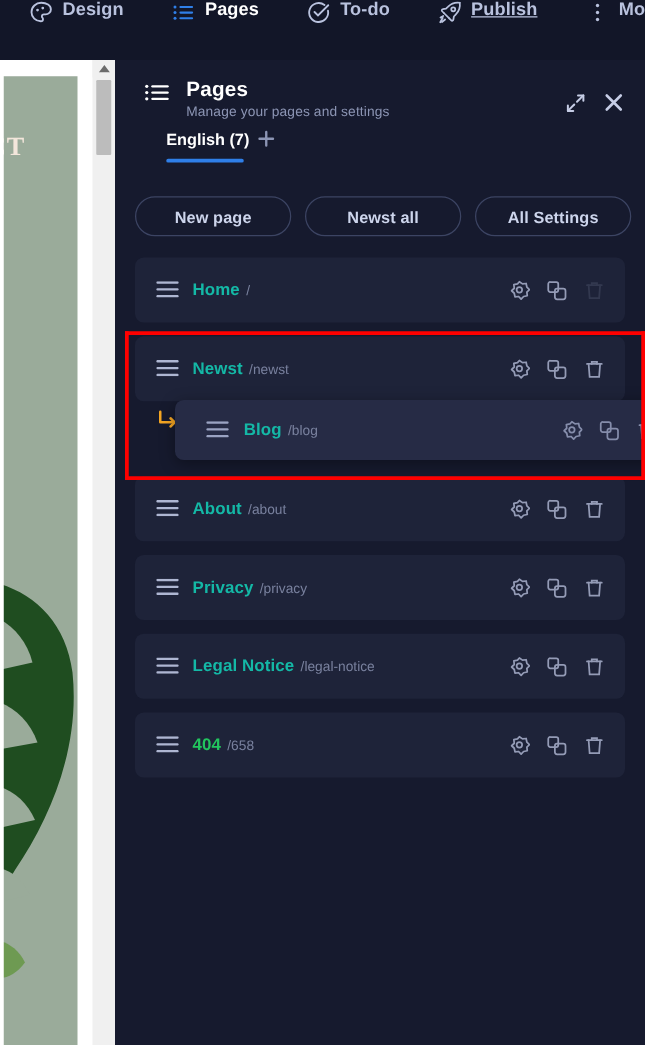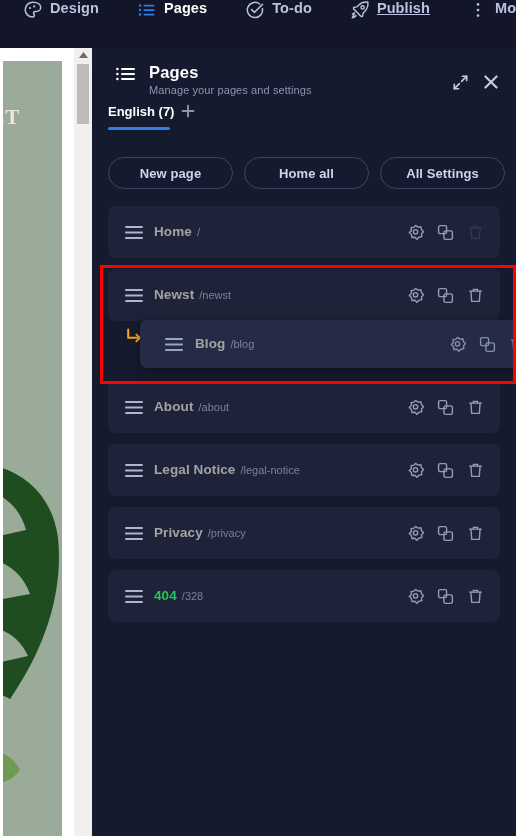--- a/index.html
+++ b/index.html
@@ -76,21 +76,21 @@
     position: absolute; left: 57px; top: 15px;
     color: #ffffff; font-size: 16.5px; font-weight: bold; letter-spacing: .2px;
   }
   .ph-sub {
     position: absolute; left: 57px; top: 36px;
     color: #8c95b4; font-size: 11px; letter-spacing: .1px;
   }
   .ph-expand { position: absolute; right: 47px; top: 26px; width: 17px; height: 17px; cursor: pointer; }
   .ph-close  { position: absolute; right: 16px; top: 25px; width: 18px; height: 18px; cursor: pointer; }
 
-  .lang-row { position: relative; height: 38px; }
+  .lang-row { position: relative; height: 38px; margin-left: 25px; }
   .lang-tab {
     position: absolute; left: 16px; top: 0;
     color: #ffffff; font-size: 13px; font-weight: bold;
     padding-bottom: 8px; cursor: pointer;
   }
   .lang-underline {
     position: absolute; left: 16px; top: 23px; width: 62px; height: 2.5px;
     background: #2f7fe8; border-radius: 2px;
   }
   .lang-add {
@@ -119,21 +119,21 @@
     margin-bottom: 11px;
     display: flex; align-items: center;
     cursor: pointer;
   }
   .prow .grip { position: absolute; left: 17px; top: 19px; width: 18px; height: 13px; }
   .prow .pname {
     position: absolute; left: 46px; top: 0; height: 52px;
     display: flex; align-items: baseline; gap: 5px;
     line-height: 52px;
   }
-  .pt { color: #a3a3a3; font-size: 13.5px; font-weight: bold; letter-spacing: .1px; }
+  .pt { color: #14b8a6; font-size: 13.5px; font-weight: bold; letter-spacing: .1px; }
   .pt.is-err { color: #22c55e; }
   .ps { color: #79819e; font-size: 11px; }
   .pacts {
     position: absolute; right: 16px; top: 0; height: 52px;
     display: flex; align-items: center; gap: 13px;
   }
   .iact { width: 17px; height: 17px; cursor: pointer; opacity: .82; }
   .iact.is-disabled { opacity: .14; cursor: default; }
 
   
@@ -291,21 +291,21 @@
       <div class="lang-underline"></div>
       <span class="lang-add">
         <svg width="20" height="20" viewBox="0 0 20 20" fill="none" stroke="#8c95b4" stroke-width="1.9" stroke-linecap="round">
           <path d="M10 4.6v10.8M4.6 10h10.8"></path>
         </svg>
       </span>
     </div>
 
     <div class="btn-row">
       <button class="pill">New page</button>
-      <button class="pill">Home all</button>
+      <button class="pill">Newst all</button>
       <button class="pill">All Settings</button>
     </div>
 
     <div class="list">
 
       <div class="prow">
         <span class="grip">
           <svg width="18" height="13" viewBox="0 0 18 13">
               <rect y="0" width="18" height="1.9" rx=".95" fill="#aeb6d2"></rect>
               <rect y="5.5" width="18" height="1.9" rx=".95" fill="#aeb6d2"></rect>
@@ -455,22 +455,22 @@
 
       <div class="prow">
         <span class="grip">
           <svg width="18" height="13" viewBox="0 0 18 13">
               <rect y="0" width="18" height="1.9" rx=".95" fill="#aeb6d2"></rect>
               <rect y="5.5" width="18" height="1.9" rx=".95" fill="#aeb6d2"></rect>
               <rect y="11" width="18" height="1.9" rx=".95" fill="#aeb6d2"></rect>
             </svg>
         </span>
         <span class="pname">
-          <span class="pt">Legal Notice</span>
-          <span class="ps">/legal-notice</span>
+          <span class="pt">Privacy</span>
+          <span class="ps">/privacy</span>
         </span>
         <span class="pacts">
           <span class="iact">
             <svg width="17" height="17" viewBox="0 0 17 17" fill="none" stroke="#aeb6d2" stroke-width="1.4" stroke-linejoin="round">
                 <path d="M8.5 1.4 11 3.1l2.9-.3.6 2.9 2.1 2-2.1 2 .3 2.9-2.9.6-2 2.1-2-2.1-2.9.3-.6-2.9-2.1-2 2.1-2-.3-2.9 2.9-.6z"></path>
                 <circle cx="8.5" cy="7.8" r="2.2"></circle>
               </svg>
           </span>
           <span class="iact">
             <svg width="17" height="17" viewBox="0 0 17 17" fill="none" stroke="#aeb6d2" stroke-width="1.4">
@@ -490,22 +490,22 @@
 
       <div class="prow">
         <span class="grip">
           <svg width="18" height="13" viewBox="0 0 18 13">
               <rect y="0" width="18" height="1.9" rx=".95" fill="#aeb6d2"></rect>
               <rect y="5.5" width="18" height="1.9" rx=".95" fill="#aeb6d2"></rect>
               <rect y="11" width="18" height="1.9" rx=".95" fill="#aeb6d2"></rect>
             </svg>
         </span>
         <span class="pname">
-          <span class="pt">Privacy</span>
-          <span class="ps">/privacy</span>
+          <span class="pt">Legal Notice</span>
+          <span class="ps">/legal-notice</span>
         </span>
         <span class="pacts">
           <span class="iact">
             <svg width="17" height="17" viewBox="0 0 17 17" fill="none" stroke="#aeb6d2" stroke-width="1.4" stroke-linejoin="round">
                 <path d="M8.5 1.4 11 3.1l2.9-.3.6 2.9 2.1 2-2.1 2 .3 2.9-2.9.6-2 2.1-2-2.1-2.9.3-.6-2.9-2.1-2 2.1-2-.3-2.9 2.9-.6z"></path>
                 <circle cx="8.5" cy="7.8" r="2.2"></circle>
               </svg>
           </span>
           <span class="iact">
             <svg width="17" height="17" viewBox="0 0 17 17" fill="none" stroke="#aeb6d2" stroke-width="1.4">
@@ -526,21 +526,21 @@
       <div class="prow">
         <span class="grip">
           <svg width="18" height="13" viewBox="0 0 18 13">
               <rect y="0" width="18" height="1.9" rx=".95" fill="#aeb6d2"></rect>
               <rect y="5.5" width="18" height="1.9" rx=".95" fill="#aeb6d2"></rect>
               <rect y="11" width="18" height="1.9" rx=".95" fill="#aeb6d2"></rect>
             </svg>
         </span>
         <span class="pname">
           <span class="pt is-err">404</span>
-          <span class="ps">/328</span>
+          <span class="ps">/658</span>
         </span>
         <span class="pacts">
           <span class="iact">
             <svg width="17" height="17" viewBox="0 0 17 17" fill="none" stroke="#aeb6d2" stroke-width="1.4" stroke-linejoin="round">
                 <path d="M8.5 1.4 11 3.1l2.9-.3.6 2.9 2.1 2-2.1 2 .3 2.9-2.9.6-2 2.1-2-2.1-2.9.3-.6-2.9-2.1-2 2.1-2-.3-2.9 2.9-.6z"></path>
                 <circle cx="8.5" cy="7.8" r="2.2"></circle>
               </svg>
           </span>
           <span class="iact">
             <svg width="17" height="17" viewBox="0 0 17 17" fill="none" stroke="#aeb6d2" stroke-width="1.4">

